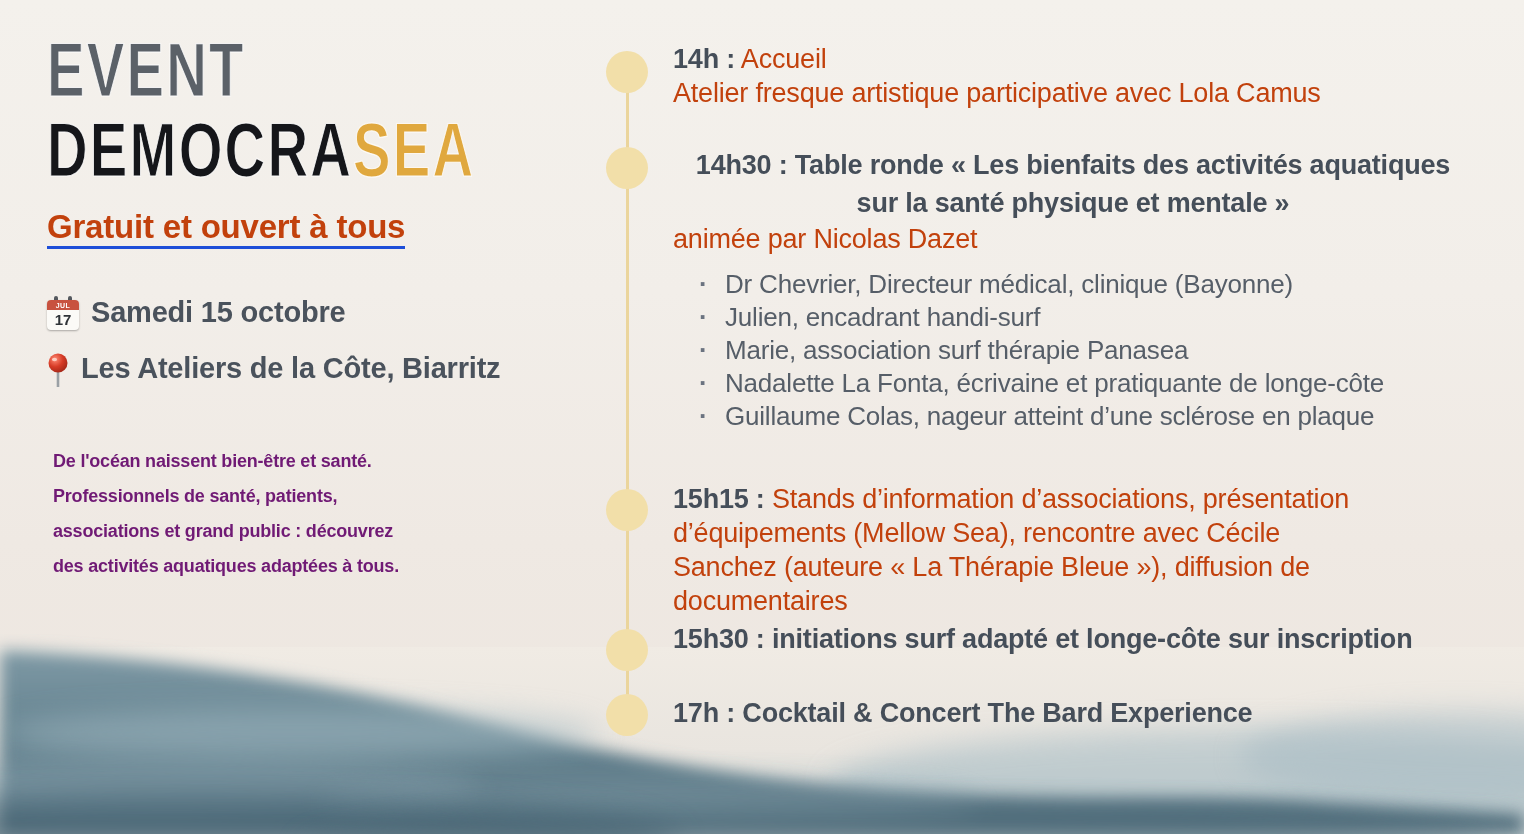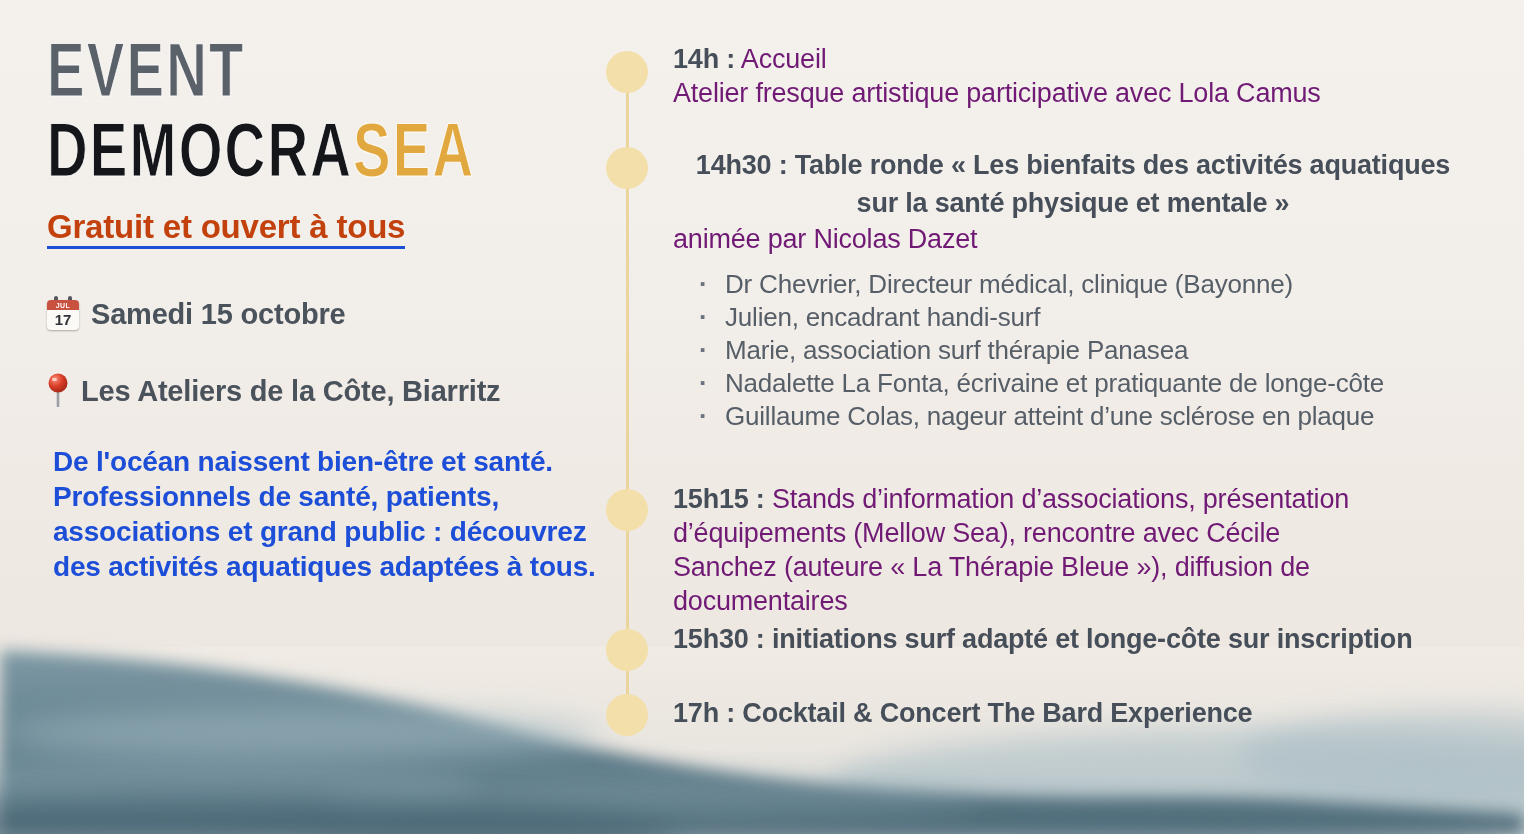--- a/index.html
+++ b/index.html
@@ -17,42 +17,42 @@
     transform:scaleX(.74);transform-origin:left center;
     -webkit-text-stroke:1.2px rgba(255,255,255,.85);
   }
   .t1{left:47px;top:32px;font-size:76px;color:#5B6168;}
   .t2{left:47px;top:112px;font-size:76px;color:#15161A;}
   .t2 .sea{color:#E0A83E;}
   .tagline{
     left:47px;top:208px;font-size:33px;font-weight:700;color:#c2410c;
     padding-bottom:0;border-bottom:3px solid #1d4ed8;letter-spacing:-.2px;
   }
-  .inforow{left:47px;display:flex;align-items:center;gap:12px;
+  .inforow{left:47px;display:flex;align-items:flex-start;gap:12px;
     font-size:29px;font-weight:700;color:#4A525C;letter-spacing:-.2px;}
   .row-date{top:296px;}
-  .row-loc{top:352px;margin-top:20px;}
-  .intro{left:53px;top:444px;font-size:28px;line-height:35px;font-weight:700;
-    color:#1d4ed8;letter-spacing:-.2px;}
+  .row-loc{top:352px;}
+  .intro{left:53px;top:444px;font-size:18px;line-height:35px;font-weight:700;
+    color:#701a75;letter-spacing:-.2px;}
   
   .cal{width:32px;height:36px;position:relative;flex:0 0 auto;}
   .cal-ring{position:absolute;top:0;width:4px;height:8px;background:#54585E;border-radius:2px;}
   .cal-body{position:absolute;top:4px;left:0;width:32px;height:30px;background:#FBFAF7;
     border-radius:4px;overflow:hidden;box-shadow:0 1px 2px rgba(0,0,0,.3);}
   .cal-head{height:10px;background:#C8523F;color:#fff;font-size:7px;font-weight:700;
     display:flex;align-items:center;justify-content:center;letter-spacing:.5px;}
   .cal-num{font-size:15px;font-weight:700;color:#2F3338;text-align:center;line-height:19px;}
   
   .tl-line{left:626px;top:72px;width:3px;height:643px;background:#EBD59C;z-index:1;}
   .tl-dot{width:42px;height:42px;border-radius:50%;background:#F2DFA9;left:606px;z-index:2;}
   .d1{top:51px;}.d2{top:147px;}.d3{top:489px;}.d4{top:629px;}.d5{top:694px;}
   
   .tblock{left:673px;z-index:3;font-size:27px;line-height:34px;letter-spacing:-.2px;}
   .tblock .time{font-weight:700;color:#454E59;}
-  .tblock .reg{font-weight:400;color:#701a75;}
+  .tblock .reg{font-weight:400;color:#c2410c;}
   .tblock .bold{font-weight:700;color:#454E59;}
   .tblock p{margin:0;}
   .b0{top:42px;width:900px;}
   .b1{top:146px;width:800px;}
   .b1 .headline{line-height:38px;text-align:center;}
   .b2{top:482px;width:700px;}
   .b3{top:622px;width:860px;white-space:nowrap;}
   .b4{top:696px;width:860px;white-space:nowrap;}
   .speakers{list-style:none;margin:12px;padding:0;font-size:26px;line-height:33px;
     font-weight:400;color:#565E68;}

